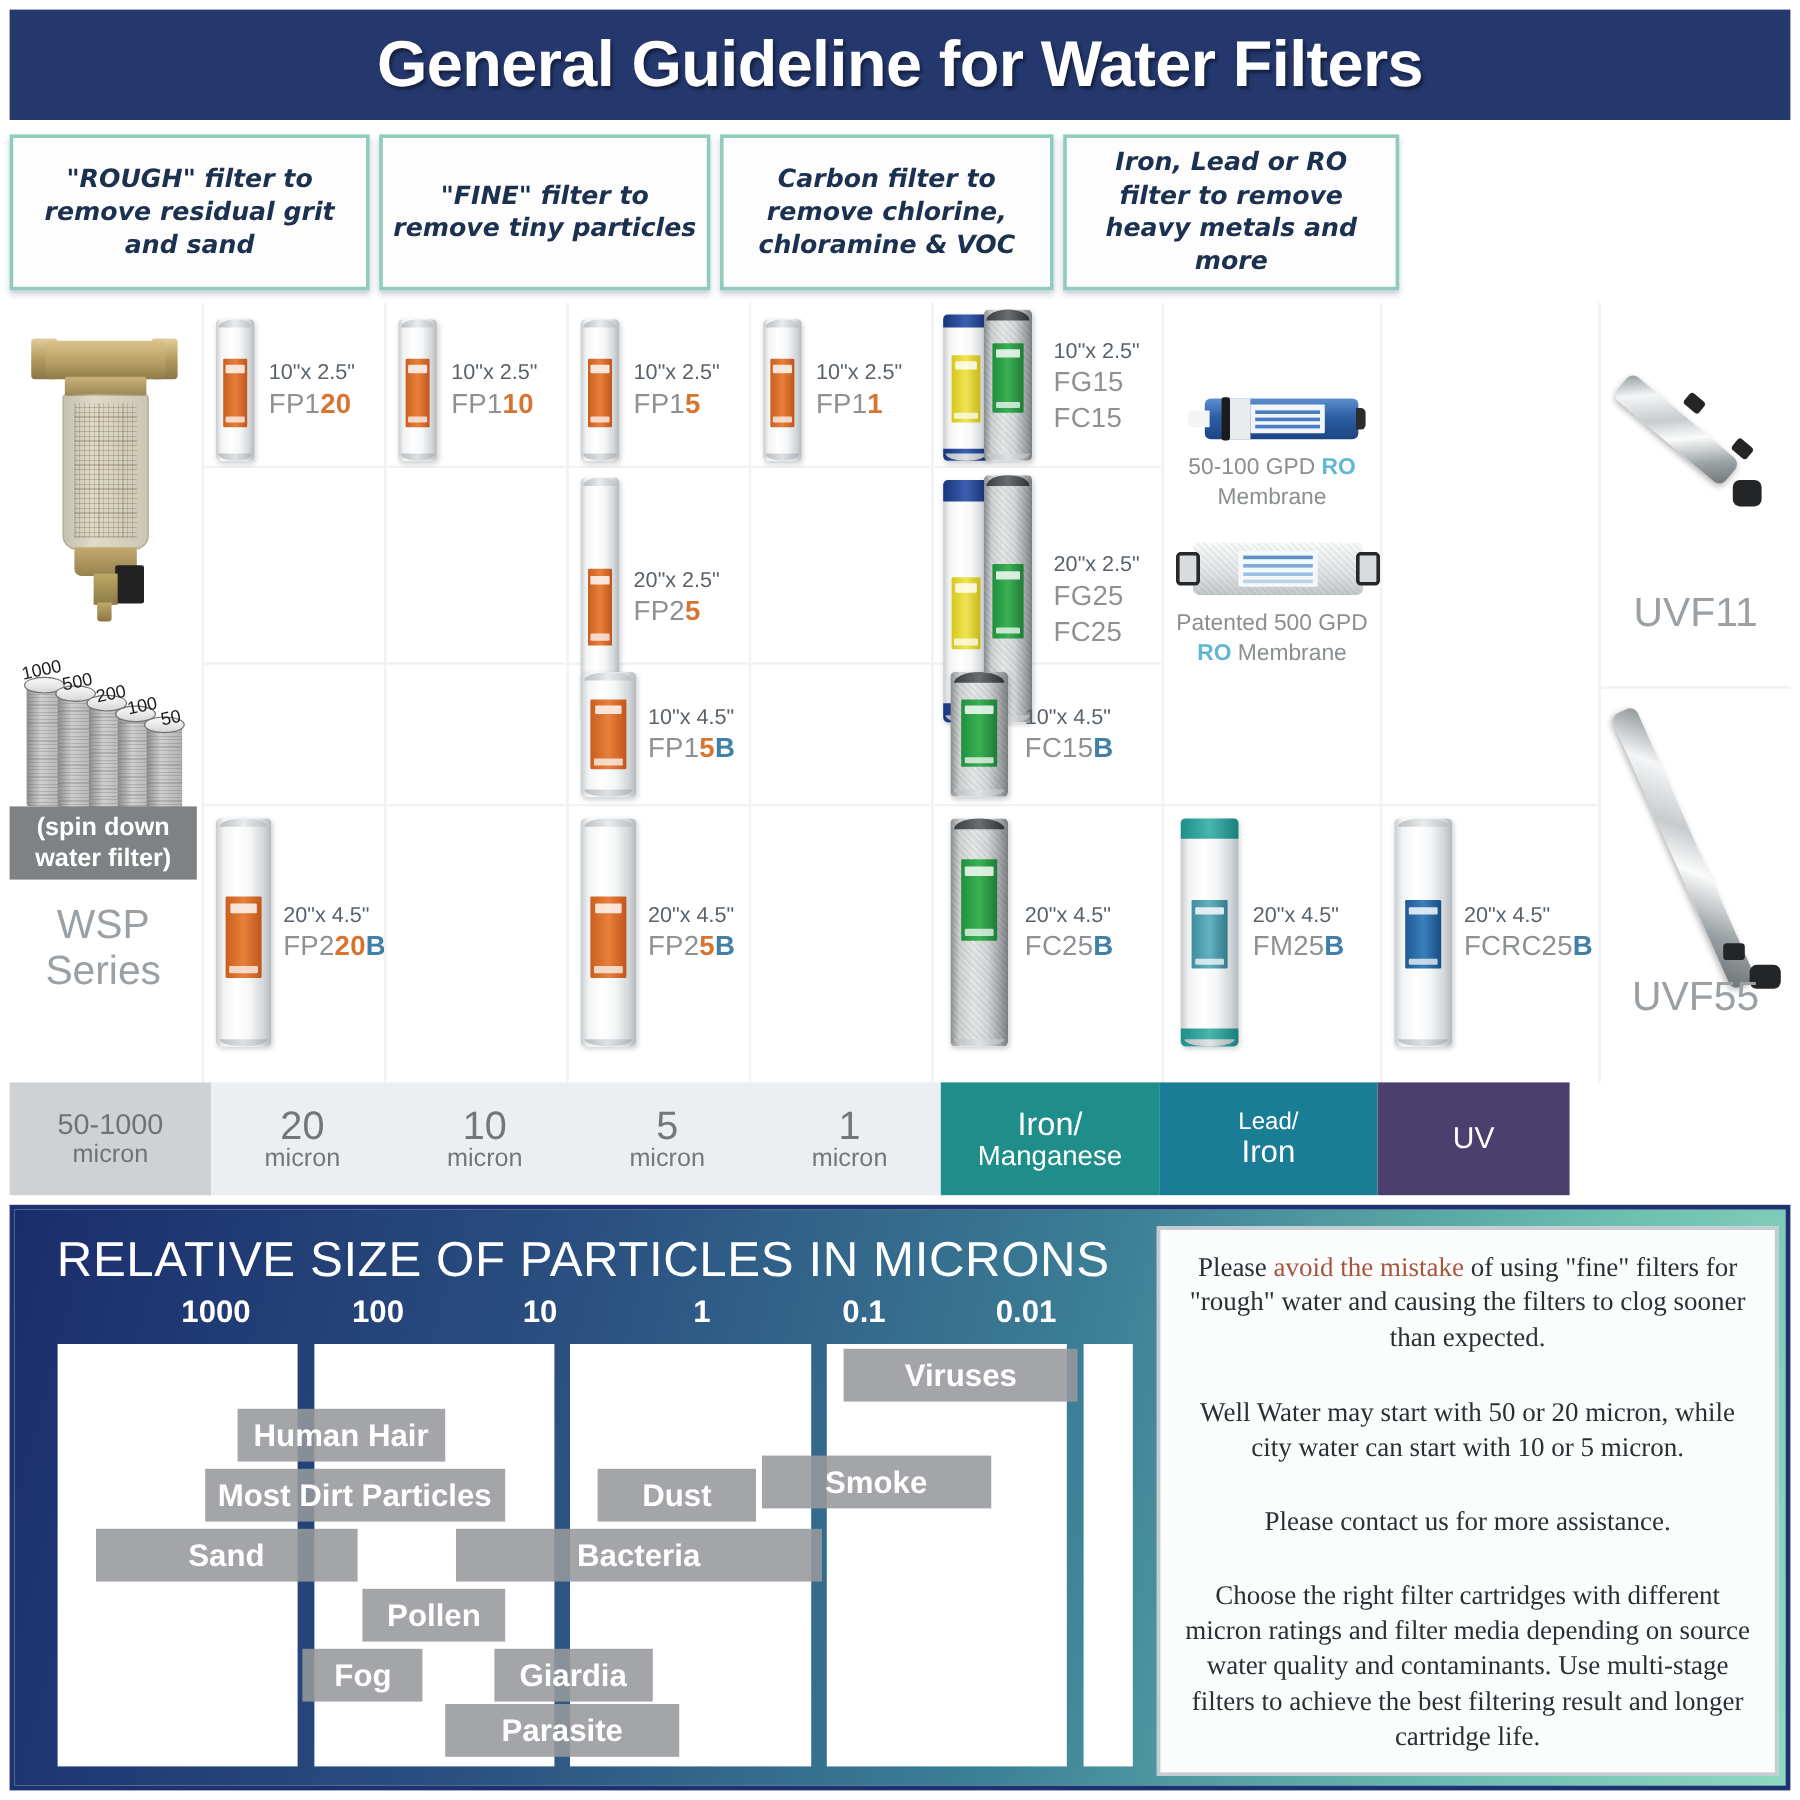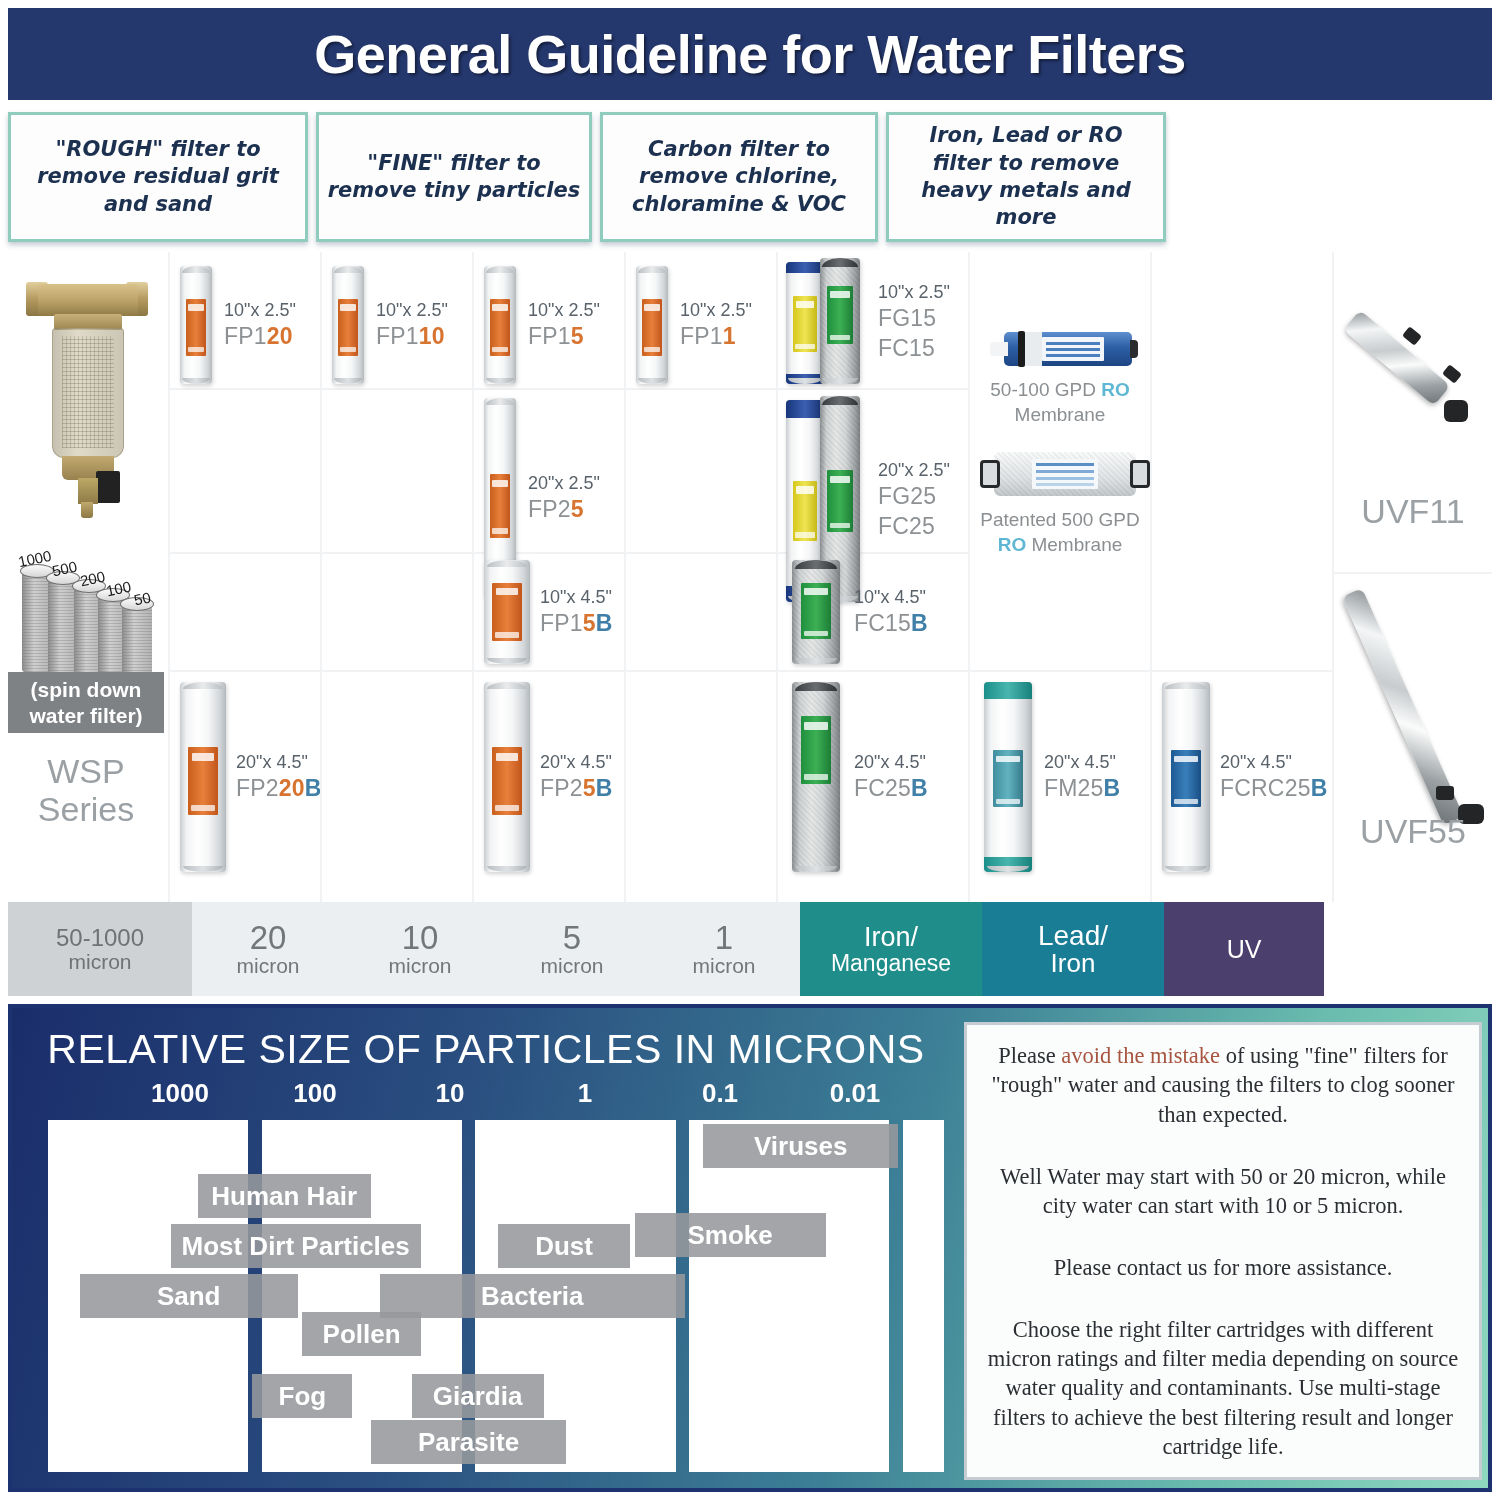--- a/index.html
+++ b/index.html
@@ -240,21 +240,21 @@
   .m-cell .sm { font-size:21px; }
   .m-gray { background:#cfd2d4; color:#6f7376; }
   .m-gray .big { font-size:24px; }
   .m-light { background:#eceff1; color:#72777a; }
   .m-carbon { background:#3bab7e; color:#fff; }
   .m-carbon .big { font-size:31px; }
   .m-iron { background:#1f8d8a; color:#fff; }
   .m-iron .big { font-size:27px; }
   .m-iron .sm { font-size:23px; }
   .m-lead { background:#1a7d96; color:#fff; }
-  .m-lead .big { font-size:28px; }
+  .m-lead .big { font-size:20px; }
   .m-lead .sm { font-size:26px; }
   .m-uv { background:#4b3f6e; color:#fff; }
   .m-uv .big { font-size:25px; }
 
   
   .bottom {
     position:absolute; left:8px; top:1004px; width:1484px; height:488px;
     background: linear-gradient(105deg,#1a2d6b 0%,#2a4f80 30%,#3c7f96 58%,#69bcae 82%,#8fd8c0 100%);
     border: 4px solid #1d3270;
   }
@@ -596,21 +596,21 @@
       <div class="uv1" style="top:336px; height:260px;">
         <div class="uvtube" style="left:4px; top:0px; width:250px; height:22px; transform:rotate(66deg); transform-origin:left top;"></div>
         <div class="uvfit" style="left:100px; top:216px; width:26px; height:20px; border-radius:6px;"></div>
         <div class="uvfit" style="left:78px; top:198px; width:18px; height:14px;"></div>
       </div>
       <div class="uvname" style="top:560px;">UVF55</div>
     </div>
   </div>
 
   <div class="micron-row">
-    <div class="m-cell m-gray" style="width:184px;">
+    <div class="m-cell m-gray" style="width:168px;">
         <div class="big">50-1000</div>
         <div class="sm">micron</div>
       </div>
     <div class="m-cell m-light" style="width:152px;">
         <div class="big">20</div>
         <div class="sm">micron</div>
       </div>
     <div class="m-cell m-light" style="width:152px;">
         <div class="big">10</div>
         <div class="sm">micron</div>
@@ -656,21 +656,21 @@
       <div class="chcol" style="left:72.0%; width:22.0%;"></div>
       <div class="chcol" style="left:95.5%; width:4.5%;"></div>
 
       <div class="pbar" style="left:73.5%; width:21.5%; top:4px;">Viruses</div>
       <div class="pbar" style="left:66.0%; width:21.0%; top:54px;margin-top:39px;">Smoke</div>
       <div class="pbar" style="left:18.0%; width:19.0%; top:54px;">Human Hair</div>
       <div class="pbar" style="left:15.0%; width:27.5%; top:104px;">Most Dirt Particles</div>
       <div class="pbar" style="left:51.0%; width:14.5%; top:104px;">Dust</div>
       <div class="pbar" style="left:5.0%;  width:24.0%; top:154px;">Sand</div>
       <div class="pbar" style="left:38.0%; width:33.5%; top:154px;">Bacteria</div>
-      <div class="pbar" style="left:29.5%; width:13.0%; top:192px;">Pollen</div>
+      <div class="pbar" style="left:29.5%; width:13.0%; top:204px;">Pollen</div>
       <div class="pbar" style="left:24.0%; width:11.0%; top:254px;">Fog</div>
       <div class="pbar" style="left:41.5%; width:14.5%; top:254px;">Giardia</div>
       <div class="pbar" style="left:37.0%; width:21.5%; top:300px;">Parasite</div>
     </div>
 
     <div class="infobox">
       <p>
         <span>Please </span><span class="warn">avoid the mistake</span><span> of using "fine" filters for "rough" water and causing the filters to clog sooner than expected.</span>
       </p>
       <p>Well Water may start with 50 or 20 micron, while city water can start with 10 or 5 micron.</p>

